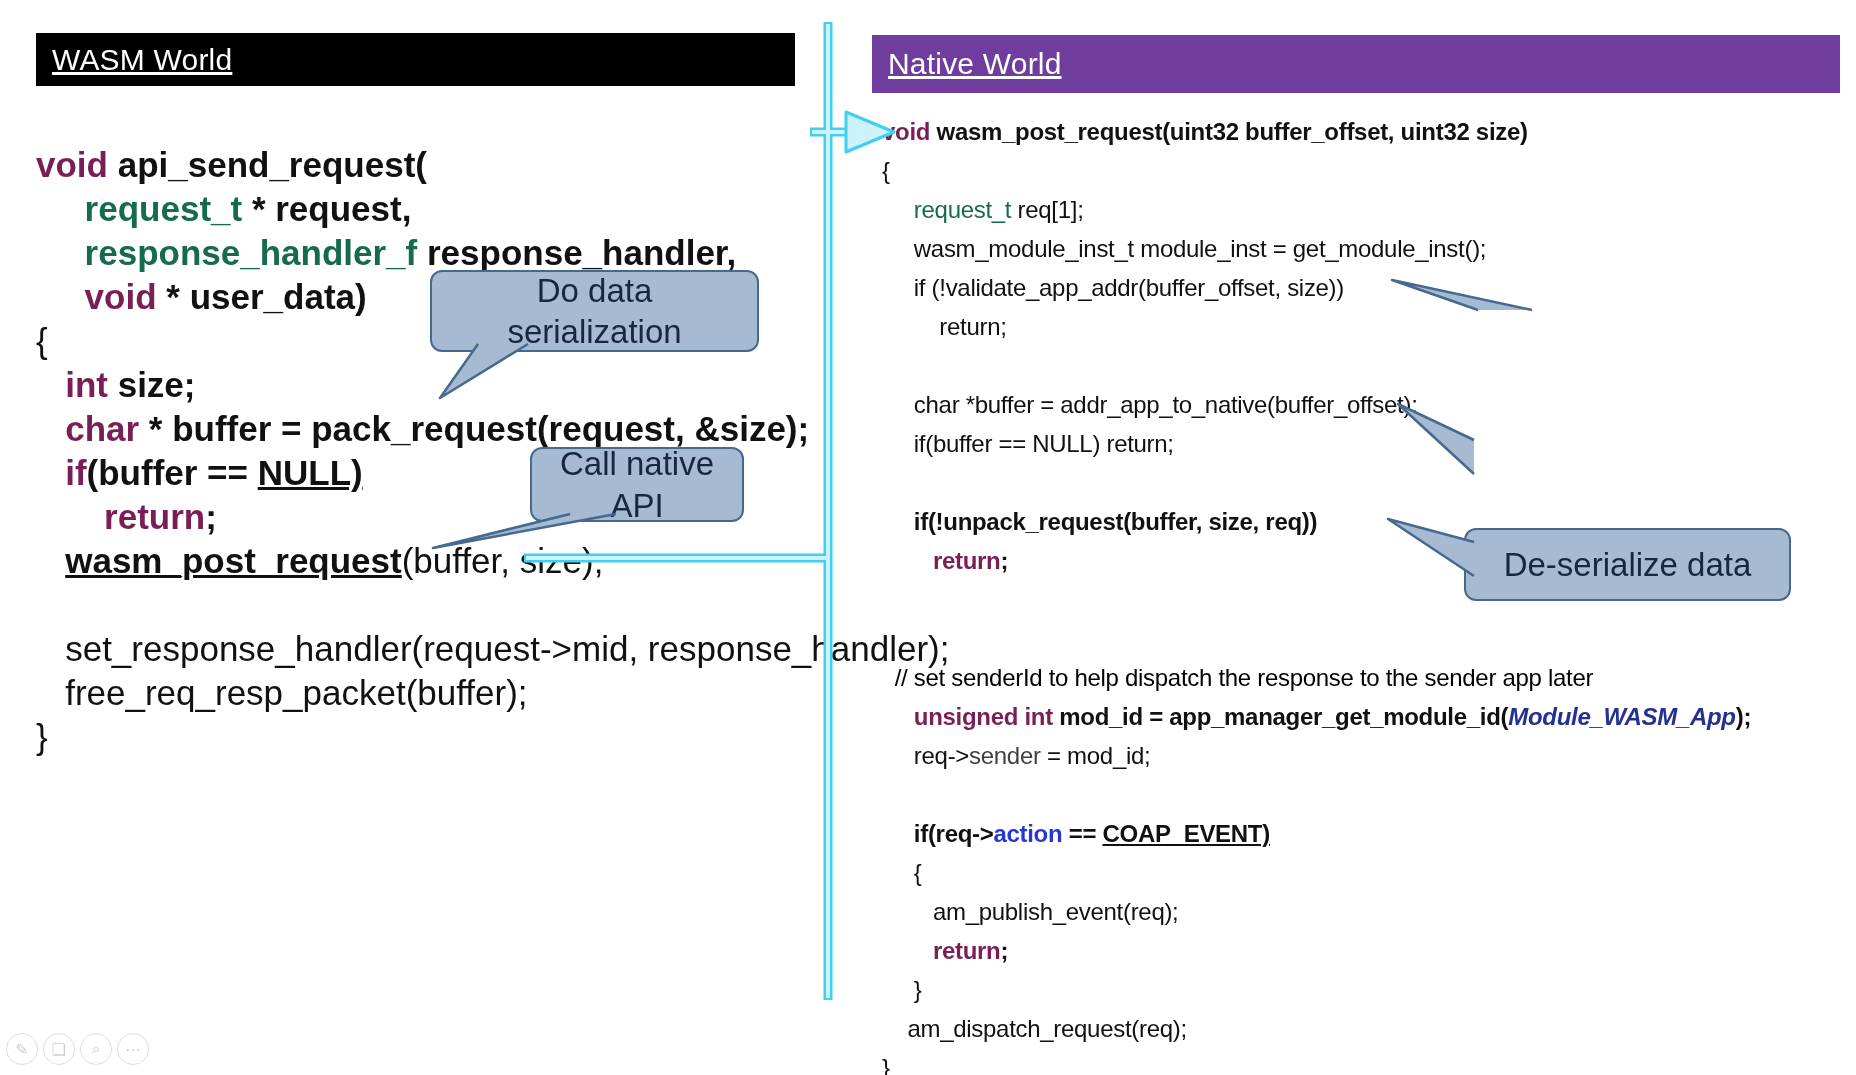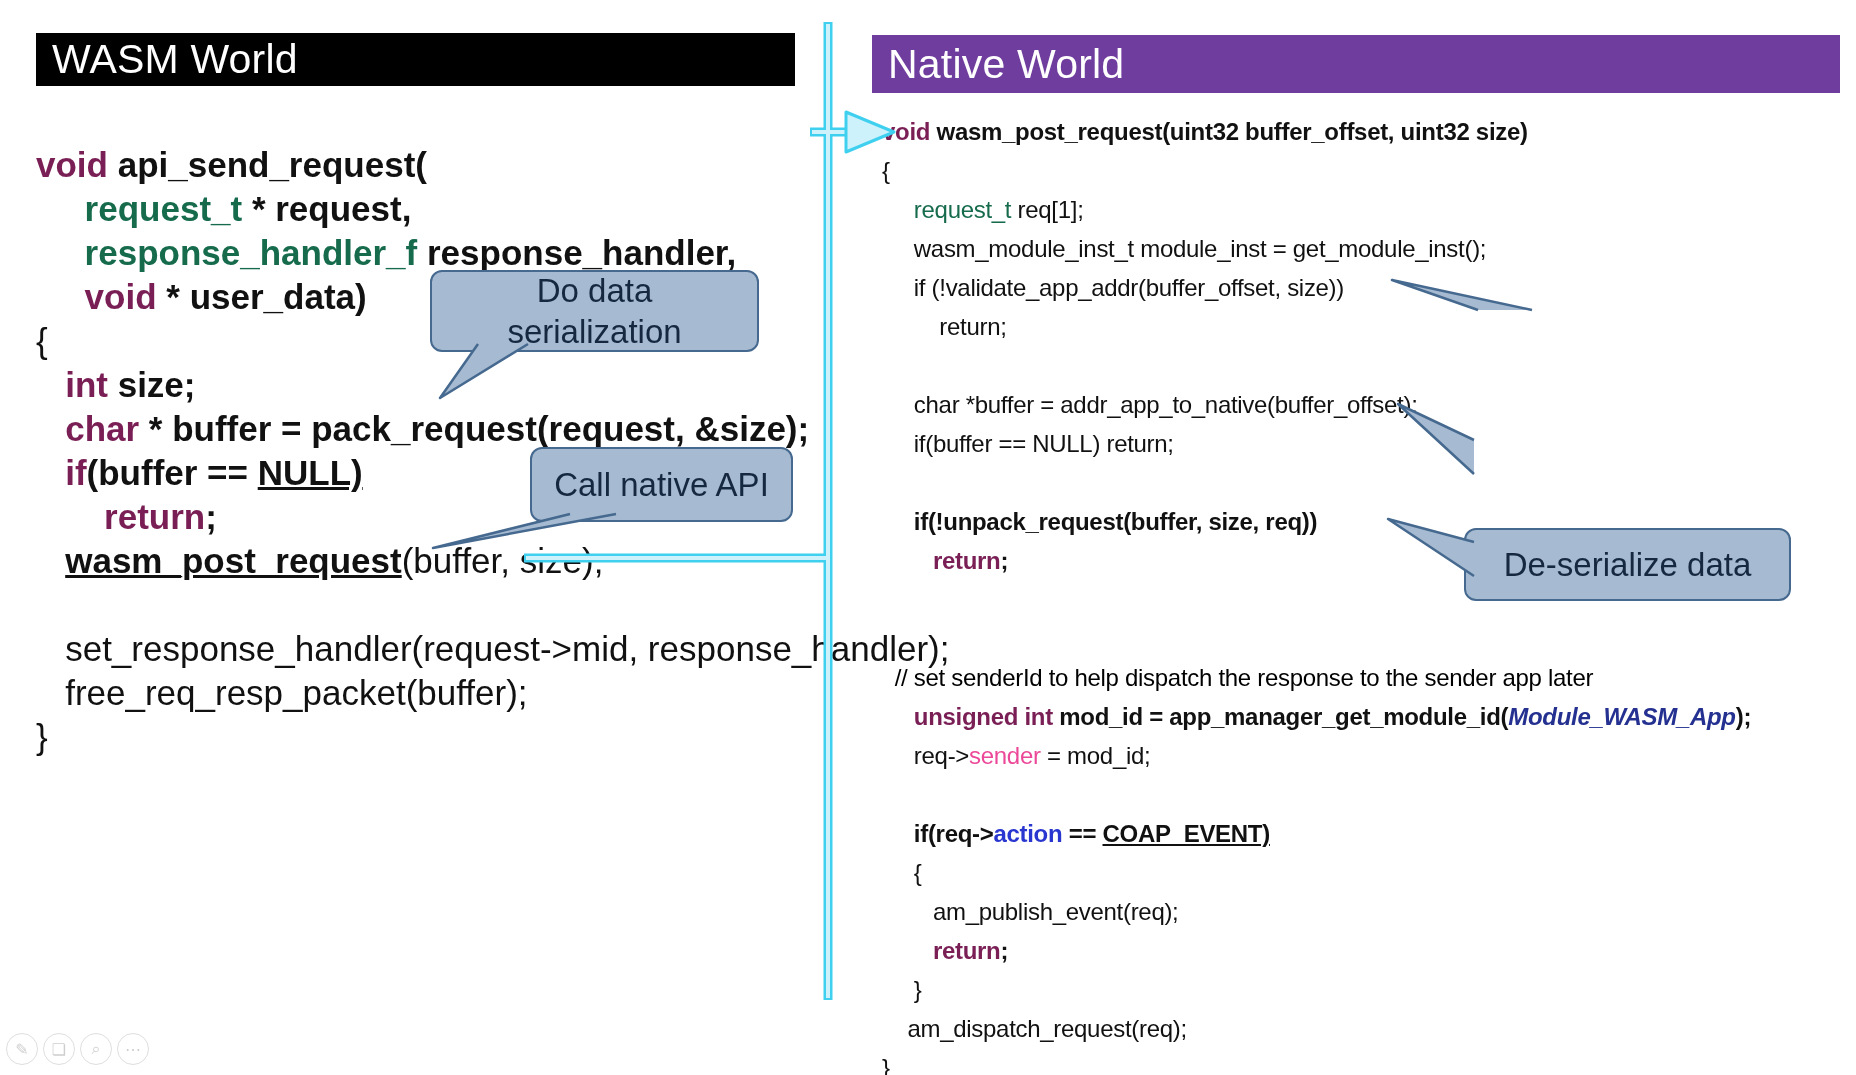--- a/index.html
+++ b/index.html
@@ -5,53 +5,54 @@
   html,body{margin:0;padding:0;}
   body{
     width:1856px;height:1075px;overflow:hidden;background:#ffffff;
     font-family:"Liberation Sans",sans-serif;position:relative;
   }
   .slide{position:absolute;inset:0;}
 
   
   .panel-header{
     position:absolute;color:#fff;display:flex;align-items:center;
-    padding-left:16px;font-size:41px;letter-spacing:0.2px;z-index:2;
+    padding-left:16px;font-size:30px;letter-spacing:0.2px;z-index:2;
     box-sizing:border-box;
+    text-decoration:underline;
   }
   .wasm-header{left:36px;top:33px;width:759px;height:53px;background:#000;}
   .native-header{left:872px;top:35px;width:968px;height:58px;background:#6f3d9e;}
 
   
   .code{position:absolute;white-space:pre;color:#111;z-index:2;}
   .wasm-code{left:36px;top:143px;font-size:35px;line-height:44px;}
   .native-code{left:882px;top:112px;font-size:24px;line-height:39px;letter-spacing:-0.3px;}
   .code-line{min-height:1em;}
 
   
   .k{color:#7a1f55;font-weight:bold;}      
   .b{color:#111;font-weight:bold;}
   .n{color:#111;font-weight:normal;}
   .t{color:#166b4d;font-weight:bold;}      
   .g{color:#166b4d;font-weight:normal;}    
   .c{color:#000000;font-weight:normal;}    
   .u{color:#111;font-weight:bold;text-decoration:underline;}
-  .bl{color:#ec4899;font-weight:normal;}
+  .bl{color:#404040;font-weight:normal;}
   .blb{color:#2936cf;font-weight:bold;}
   .bib{color:#253191;font-weight:bold;font-style:italic;}
 
   
   .callout{
     position:absolute;background:#a6bbd1;border:2.5px solid #46698f;
     border-radius:12px;display:flex;align-items:center;justify-content:center;
     text-align:center;white-space:pre-line;color:#15283f;font-size:33px;
     z-index:6;box-sizing:border-box;line-height:1.25;
   }
   #co-serialization{left:430px;top:270px;width:329px;height:82px;}
-  #co-call-native{left:530px;top:447px;width:263px;height:75px;}
+  #co-call-native{left:530px;top:447px;width:214px;height:75px;}
   #co-boundary{left:1460px;top:299px;width:331px;height:74px;}
   #co-address{left:1464px;top:425px;width:327px;height:87px;}
   #co-deserialize{left:1464px;top:528px;width:327px;height:73px;}
 
   
   .overlay{position:absolute;left:0;top:0;z-index:7;pointer-events:none;}
 
   
   .presenter-toolbar{
     position:absolute;left:6px;top:1033px;display:flex;gap:5px;z-index:8;opacity:0.5;

